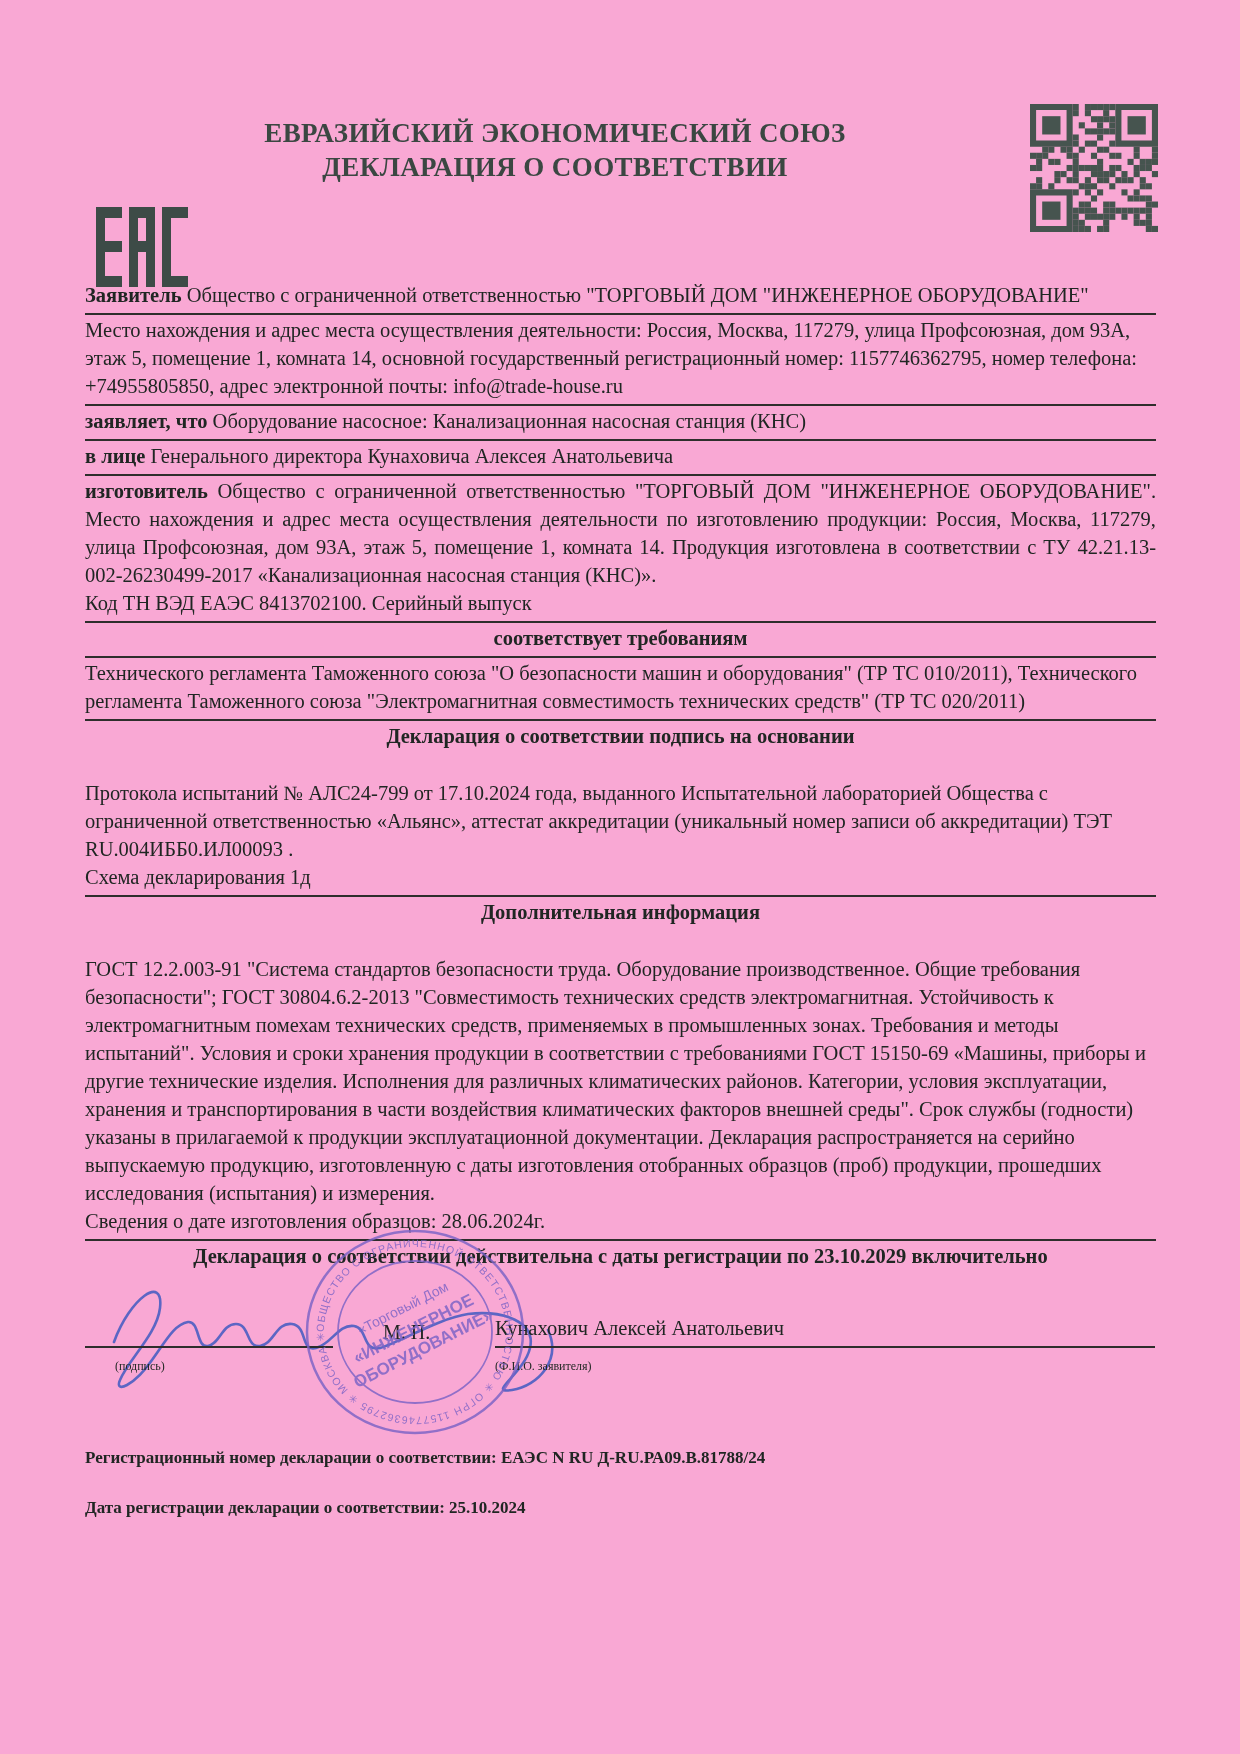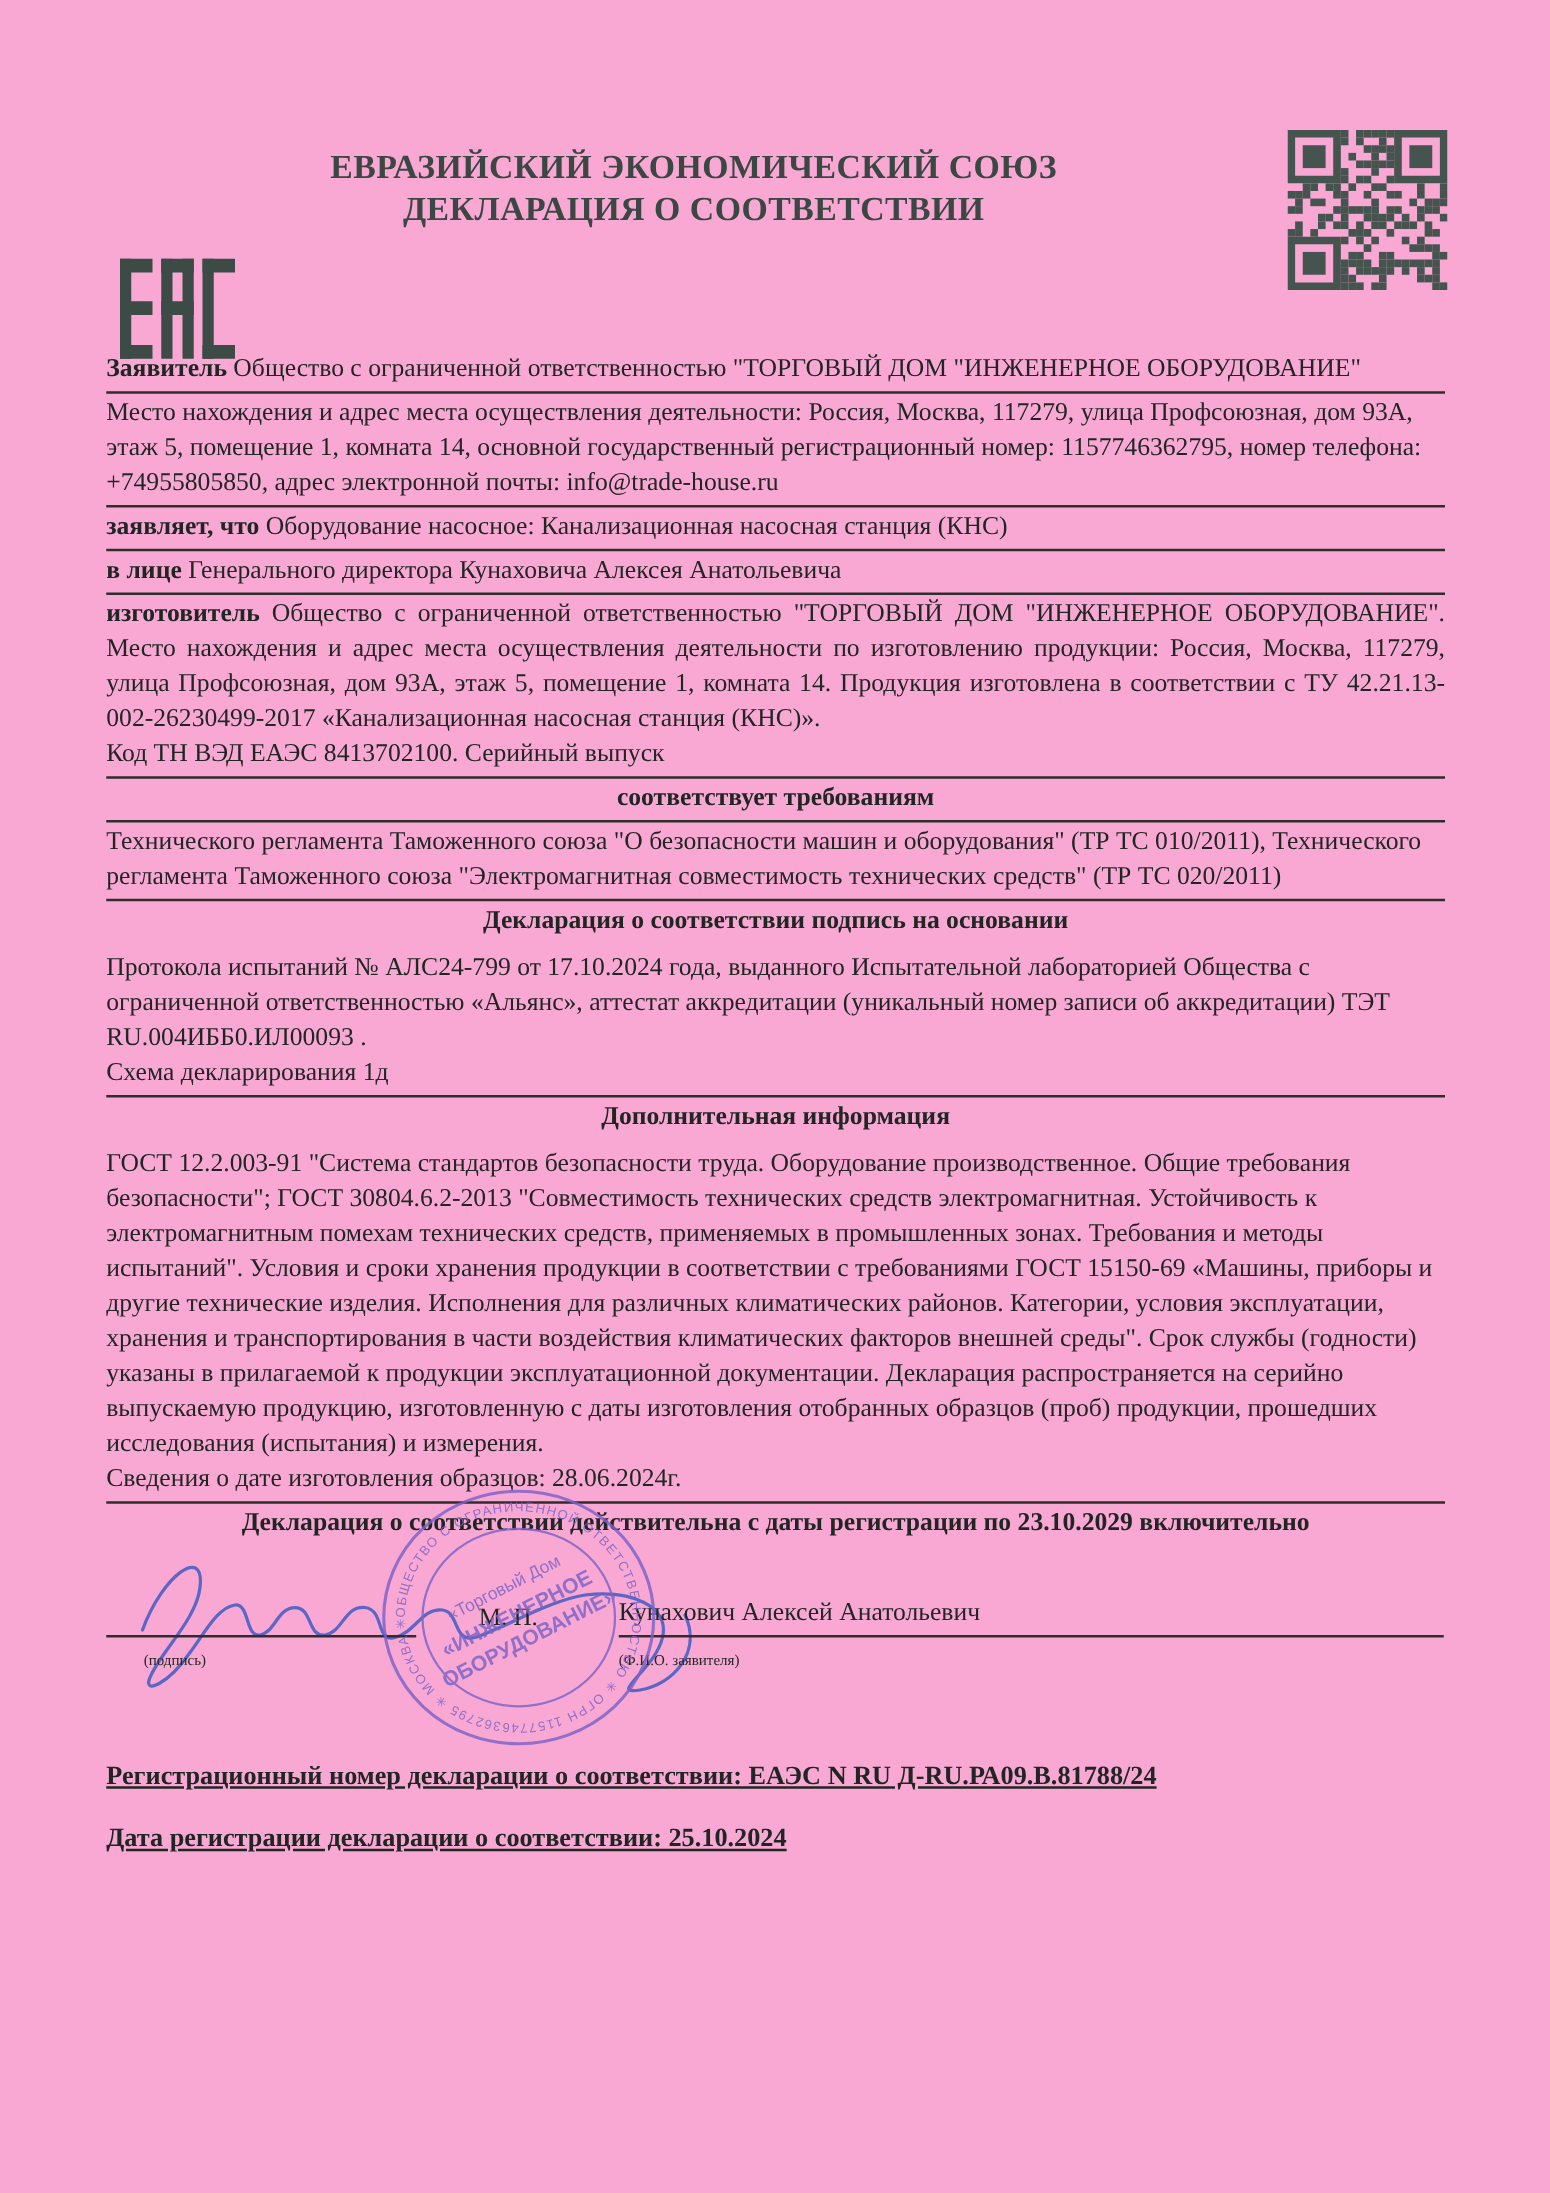--- a/index.html
+++ b/index.html
@@ -11,37 +11,37 @@
              font-weight:bold;font-size:27px;line-height:34px;color:#3b4742;letter-spacing:.4px;}
   .eac-logo{position:absolute;top:206px;left:96px;width:92px;height:82px;}
   .qr{position:absolute;top:104px;left:1030px;width:128px;height:128px;}
 
   
   .content{position:absolute;top:280px;left:85px;width:1071px;font-size:20.5px;line-height:28px;}
   .row{padding:1px 0 4px;}
   .hr{border-bottom:2px solid #2e2e2c;}
   .b{font-weight:bold;text-align:center;}
   .just{text-align:justify;}
-  .gap-top{margin-top:5px;font-family:Liberation Serif, serif;}
+  .gap-top{margin-top:24px;font-family:Liberation Serif, serif;}
 
   
   .sig{position:relative;height:152px;margin-top:4px;}
   .sig-line{position:absolute;border-top:2px solid #2e2e2c;}
   .sig-line.left{left:0;top:68px;width:248px;}
   .sig-line.right{left:410px;top:68px;width:660px;}
   .sig-cap{position:absolute;font-size:12px;text-align:left;color:#23282575;color:#232825;}
   .cap-sign{left:30px;top:74px;width:190px;}
   .cap-name{left:410px;top:74px;width:660px;}
   .mp{position:absolute;left:298px;top:40px;font-size:20px;}
   .signer-name{position:absolute;left:410px;top:36px;width:660px;font-size:20.5px;}
   .autograph{position:absolute;left:15px;top:-14px;pointer-events:none;}
   .stamp{position:absolute;left:215px;top:-54px;pointer-events:none;}
   .stamp text{font-family:"Liberation Sans",sans-serif;}
 
-  .footer-line{font-weight:bold;font-size:21px;line-height:28px;text-decoration:underline;}
+  .footer-line{font-weight:bold;font-size:17px;line-height:28px;}
   .reg-number{margin-top:14px;}
   .reg-date{margin-top:22px;}
 </style>
 </head>
 <body>
 
 <div class="page">
 
   <div class="doc-title">
     <div>ЕВРАЗИЙСКИЙ ЭКОНОМИЧЕСКИЙ СОЮЗ</div>

